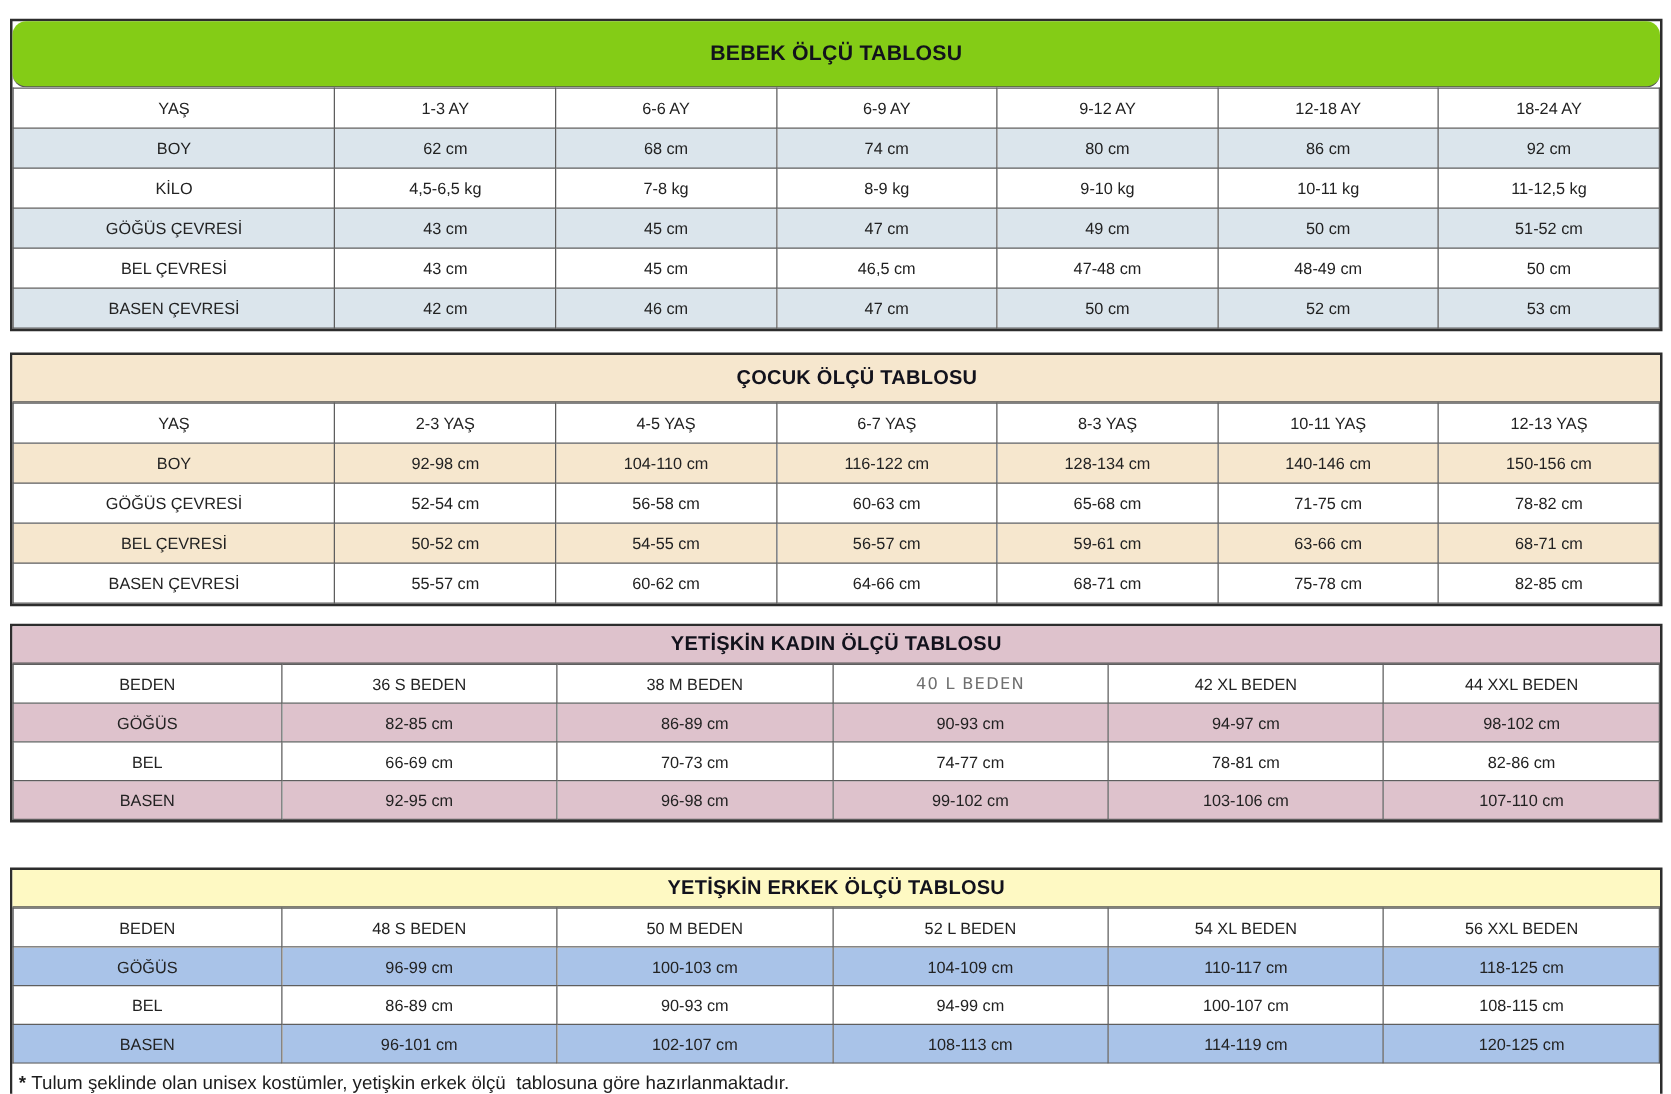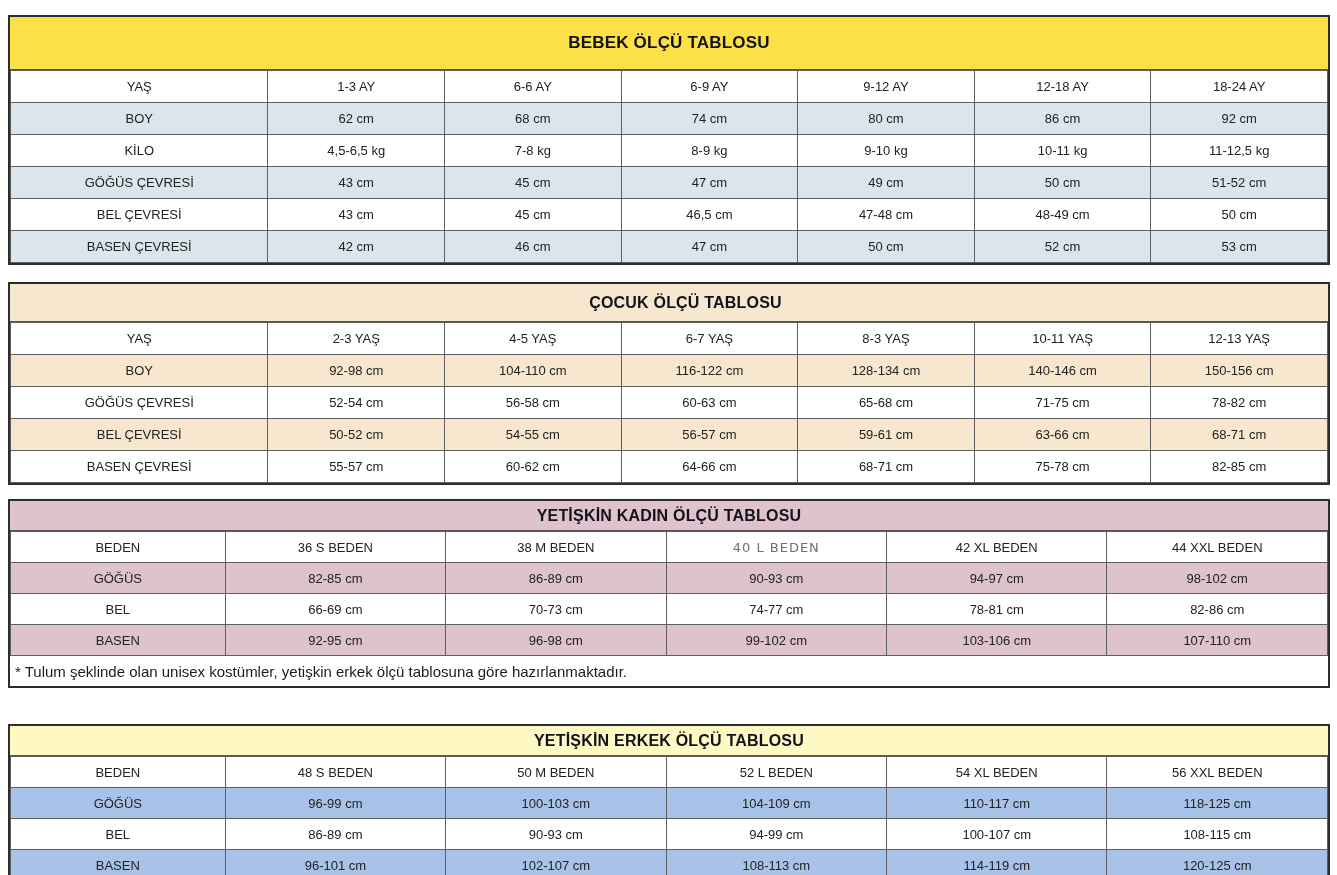--- a/index.html
+++ b/index.html
@@ -54,21 +54,21 @@
     background:#ffffff;
   }
   .footnote b{font-weight:bold;}
 </style>
 </head>
 <body>
 
 <div class="wrap">
 
   <section class="size-table cols7 gap-a">
-    <div class="tbl-title title-tall" style="background: #fde047;">BEBEK ÖLÇÜ TABLOSU</div>
+    <div class="tbl-title title-tall" style="background: #84cc16; border-radius: 11px;">BEBEK ÖLÇÜ TABLOSU</div>
     <table>
       <colgroup>
         <col class="c-label">
           <col class="c-data">
           <col class="c-data">
           <col class="c-data">
         <col class="c-data">
           <col class="c-data">
           <col class="c-data">
       </colgroup>
@@ -232,21 +232,20 @@
           <tr style="background: rgb(222, 194, 204);">
             <td>BASEN</td>
             <td>92-95 cm</td>
             <td>96-98 cm</td>
             <td>99-102 cm</td>
             <td>103-106 cm</td>
             <td>107-110 cm</td>
           </tr>
         </tbody>
     </table>
-    <div class="footnote">* Tulum şeklinde olan unisex kostümler, yetişkin erkek ölçü tablosuna göre hazırlanmaktadır.</div>
   </section>
 
   <section class="size-table cols6">
     <div class="tbl-title title-short" style="background: #fef9c3;">YETİŞKİN ERKEK ÖLÇÜ TABLOSU</div>
     <table>
       <colgroup>
         <col class="c-label">
           <col class="c-data">
           <col class="c-data">
         <col class="c-data">

